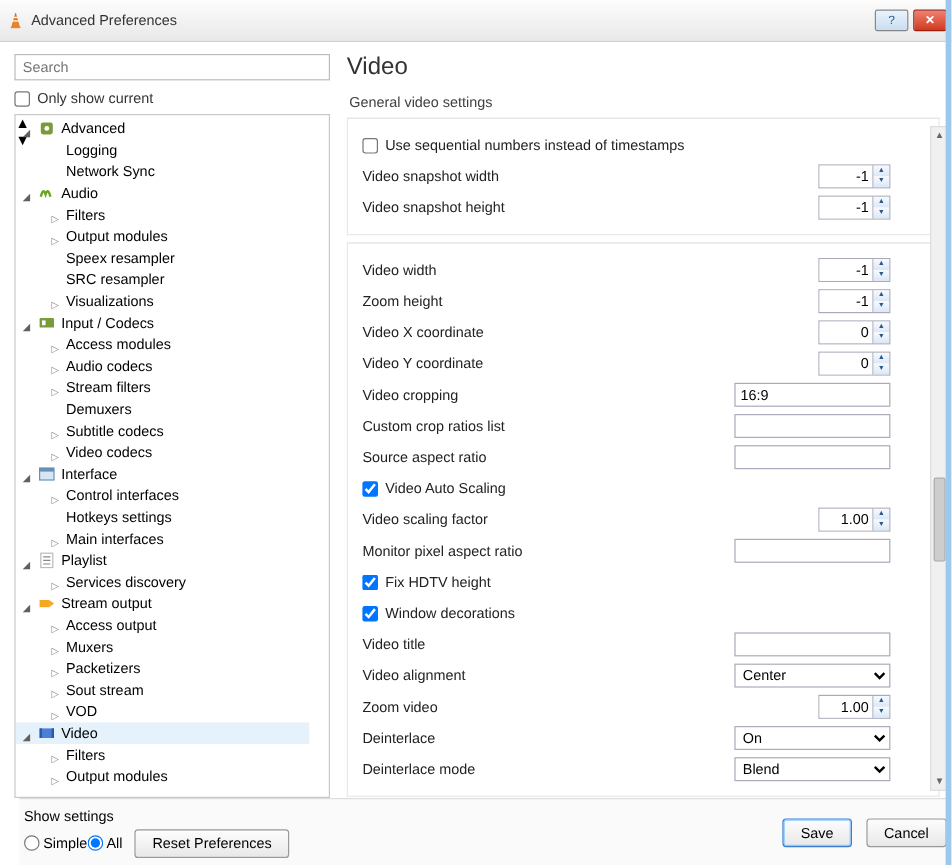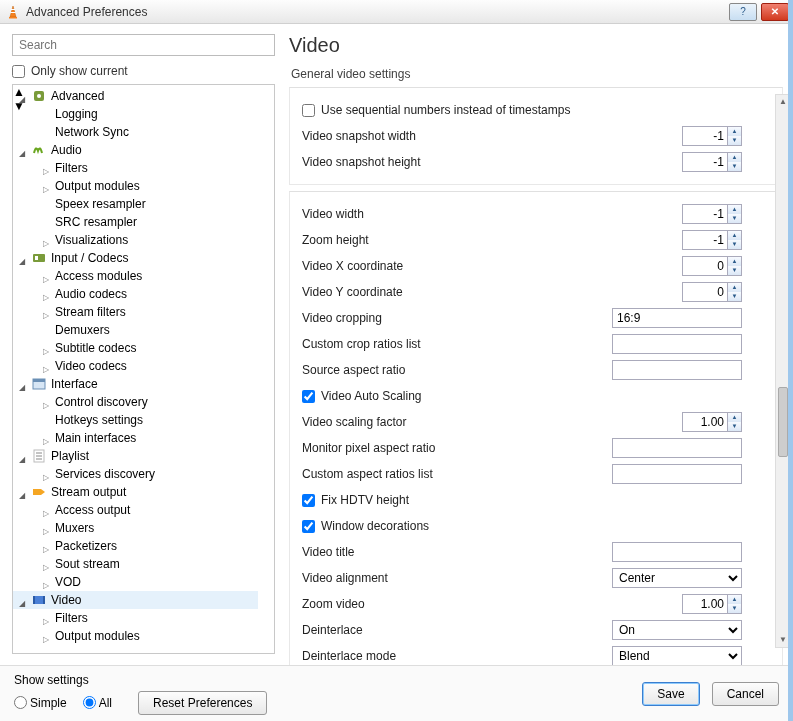--- a/index.html
+++ b/index.html
@@ -1,19 +1,19 @@
 <!DOCTYPE html>
 <html><head>
 <meta charset="utf-8">
 <style>
 * { box-sizing: border-box; margin: 0; padding: 0; font-family: "Segoe UI", Tahoma, sans-serif; font-size: 12px; }
 body { background: #fff; width: 793px; height: 721px; overflow: hidden; position: relative; }
 
 
-.titlebar { height: 24px; background: linear-gradient(#fdfdfd,#e8e8e8); border-bottom: 1px solid #d0d0d0; display: flex; align-items: center; padding: 0 0 0 6px; }
+.titlebar { height: 35px; background: linear-gradient(#fdfdfd,#e8e8e8); border-bottom: 1px solid #d0d0d0; display: flex; align-items: center; padding: 0 0 0 6px; }
 .titlebar .cone { width: 14px; height: 14px; margin-right: 6px; }
 .titlebar .title { flex: 1; color: #333; font-size: 12px; }
 .titlebar .winbtns { display: flex; gap: 4px; padding-right: 4px; }
 .winbtn { width: 28px; height: 18px; border: 1px solid #888; border-radius: 2px; display: flex; align-items: center; justify-content: center; font-size: 10px; }
 .winbtn.help { background: linear-gradient(#eaf3fb,#c8def2); color: #2a5a8a; }
 .winbtn.close { background: linear-gradient(#f08070,#d13a1f); border-color: #a02010; color: #fff; font-weight: bold; }
 
 .body { display: flex; height: 630px; }
 
 
@@ -51,23 +51,23 @@
 .row .numin .spin span { flex: 1; font-size: 6px; text-align: center; line-height: 8px; background: linear-gradient(#f7faff,#dbe7f6); color: #2a5a8a; }
 .row select { width: 130px; padding: 0 2px; }
 .row.chk { padding-left: 0; }
 .row.chk input { margin-right: 6px; }
 
 .rscroll { position: absolute; right: 2px; top: 70px; bottom: 6px; width: 16px; background: #f0f0f0; border: 1px solid #ddd; }
 .rscroll .arr { height: 14px; text-align: center; font-size: 8px; color: #666; line-height: 14px; }
 .rscroll .thumb { margin: 2px; height: 70px; background: #cdcdcd; border: 1px solid #aaa; border-radius: 2px; position: absolute; left:0; right:0; top: 290px; }
 
 
-.footer { position: absolute; left: 0; right: 0; bottom: 0; height: 56px; border-top: 1px solid #ddd; padding: 6px 14px; display: flex; align-items: center; background: #fafafa; }
+.footer { position: absolute; left: 16px; right: 0; bottom: 0; height: 56px; border-top: 1px solid #ddd; padding: 6px 4px; display: flex; align-items: center; background: #fafafa; }
 .showset { display: flex; flex-direction: column; gap: 4px; }
-.radios { display: flex; gap: 16px; align-items: center; }
+.radios { display: flex; gap: 0; align-items: center; }
 .radios label { display: flex; align-items: center; gap: 3px; }
 .btn { border: 1px solid #999; background: linear-gradient(#fdfdfd,#e8e8e8); padding: 3px 14px; border-radius: 3px; height: 24px; }
 .btn.primary { border-color: #3a7ecf; box-shadow: 0 0 0 1px #8ecafc inset; }
 .footbtns { margin-left: auto; display: flex; gap: 12px; }
 .resetbtn { margin-left: 10px; align-self: flex-end; }
 .right-edge { position:absolute; right:0; top:0; bottom:0; width:5px; background:#9ec7ec; }
 </style>
 </head>
 <body>
 
@@ -183,21 +183,21 @@
             <span class="ico">
               <svg width="14" height="14">
                 <rect x="1" y="2" width="12" height="10" fill="#d7e6f5" stroke="#6a8fb5"></rect>
                 <rect x="1" y="2" width="12" height="3" fill="#6a8fb5"></rect>
               </svg>
             </span>
             <span class="lbl">Interface</span>
           </div>
           <div class="node l2">
             <span class="caret closed"></span>
-            <span class="lbl">Control discovery</span>
+            <span class="lbl">Control interfaces</span>
           </div>
           <div class="node l2">
             <span class="caret none"></span>
             <span class="lbl">Hotkeys settings</span>
           </div>
           <div class="node l2">
             <span class="caret closed"></span>
             <span class="lbl">Main interfaces</span>
           </div>
           <div class="node l1">
@@ -367,24 +367,20 @@
           <div class="numin">
             <input value="1.00" style="">
             <div class="spin">
               <span>▲</span>
               <span>▼</span>
             </div>
           </div>
         </div>
       <div class="row">
           <span class="lbl">Monitor pixel aspect ratio</span>
-          <input type="text" value="" style="">
-        </div>
-      <div class="row">
-          <span class="lbl">Custom aspect ratios list</span>
           <input type="text" value="" style="">
         </div>
       <div class="row chk">
           <input type="checkbox" checked="" style="">
           <span class="lbl">Fix HDTV height</span>
         </div>
       <div class="row chk">
           <input type="checkbox" checked="" style="">
           <span class="lbl">Window decorations</span>
         </div>

